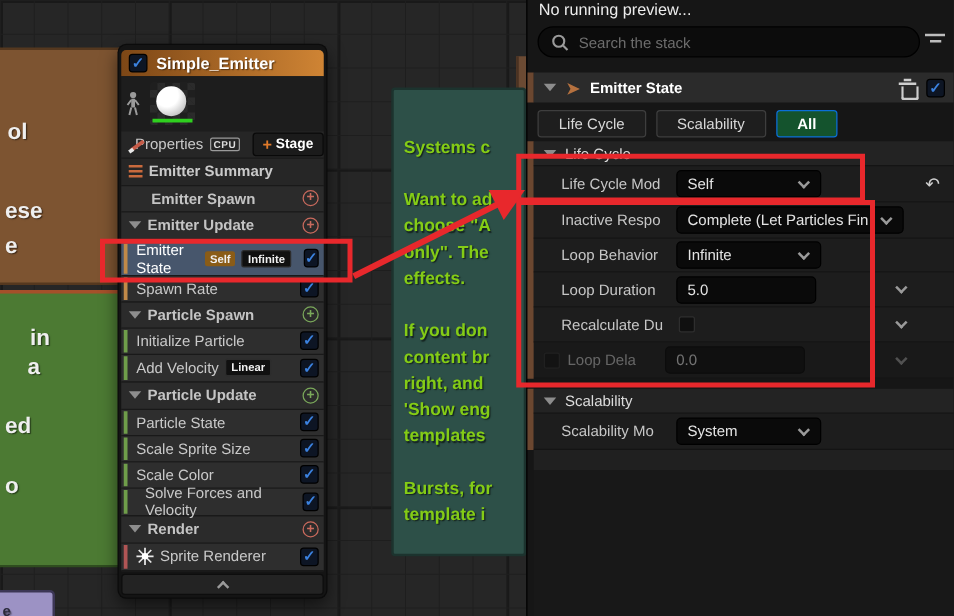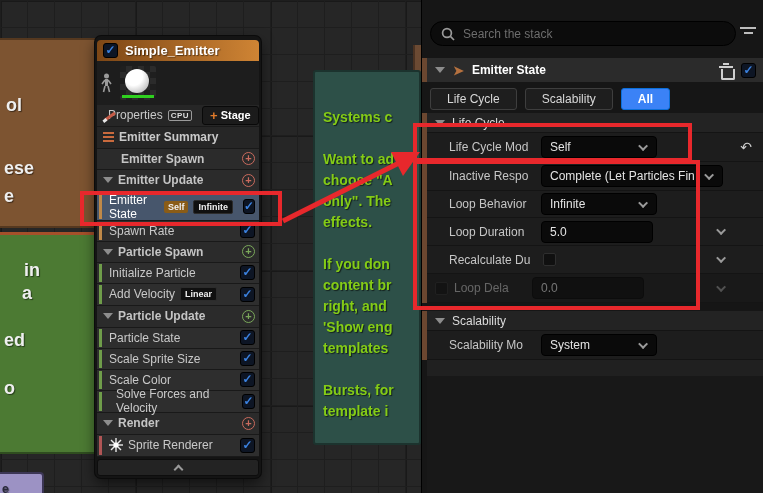--- a/index.html
+++ b/index.html
@@ -92,21 +92,21 @@
   .f1{width:16px;} .f2{width:9px;} 
 
   .p-left-strip { position:absolute; left:0; width:5px; background:#6b4730; }
   .p-header { position:absolute; left:5px; top:58px; width:337px; height:24px; background:#2b2b2b;
     display:flex; align-items:center; gap:8px; padding:0 8px; }
   .p-header-label { color:#fff; font-weight:bold; font-size:12px; flex:1; }
   .mod-arrow { color:#b5713f; font-weight:bold; font-size:13px; }
   .tabs { position:absolute; left:8px; top:88px; display:flex; gap:8px; }
   .tab { height:22px; padding:0 16px; border-radius:3px; background:#1e1e1e; border:1px solid #3e3e3e;
     color:#d8d8d8; font-size:12px; display:flex; align-items:center; }
-  .tab.active { background:#3b82f6; border-color:#0b6fd8; color:#fff; font-weight:bold; }
+  .tab.active { background:#14532d; border-color:#0b6fd8; color:#fff; font-weight:bold; }
 
   .p-sec { position:absolute; left:5px; width:337px; height:20px; background:#232323; display:flex; align-items:center; gap:7px;
     padding:0 8px; color:#dcdcdc; font-size:12px; border-bottom:1px solid #141414; }
   .p-row { position:absolute; left:5px; width:337px; background:#1d1d1d; border-bottom:1px solid #141414;
     display:flex; align-items:center; padding-left:22px; }
   .p-label { width:86px; overflow:hidden; white-space:nowrap; color:#c6c6c6; font-size:12px; flex:0 0 auto; }
   .dropdown { height:22px; background:#0a0a0a; border:1px solid #000; border-radius:4px; color:#e4e4e4; font-size:12px;
     display:flex; align-items:center; padding:0 8px; gap:8px; margin-left:6px; }
   .dd-text { flex:1; overflow:hidden; white-space:nowrap; }
   .num-input { height:22px; width:112px; background:#0a0a0a; border:1px solid #000; border-radius:4px; color:#e4e4e4;
@@ -324,20 +324,21 @@
 
       <div class="spacer"></div>
       <div class="node-footer">
         <span class="chev chev-up"></span>
       </div>
     </div>
   </div>
 
   <div class="panel">
 
+    <div class="panel-status">No running preview...</div>
 
     <div class="searchbar">
       <svg width="14" height="14" viewBox="0 0 14 14">
         <circle cx="6" cy="6" r="4.4" fill="none" stroke="#9a9a9a" stroke-width="1.7"></circle>
         <line x1="9.4" y1="9.4" x2="13" y2="13" stroke="#9a9a9a" stroke-width="1.7"></line>
       </svg>
       <input type="text" placeholder="Search the stack" style="">
     </div>
     <div class="filter-icon">
         <span class="f1"></span>

